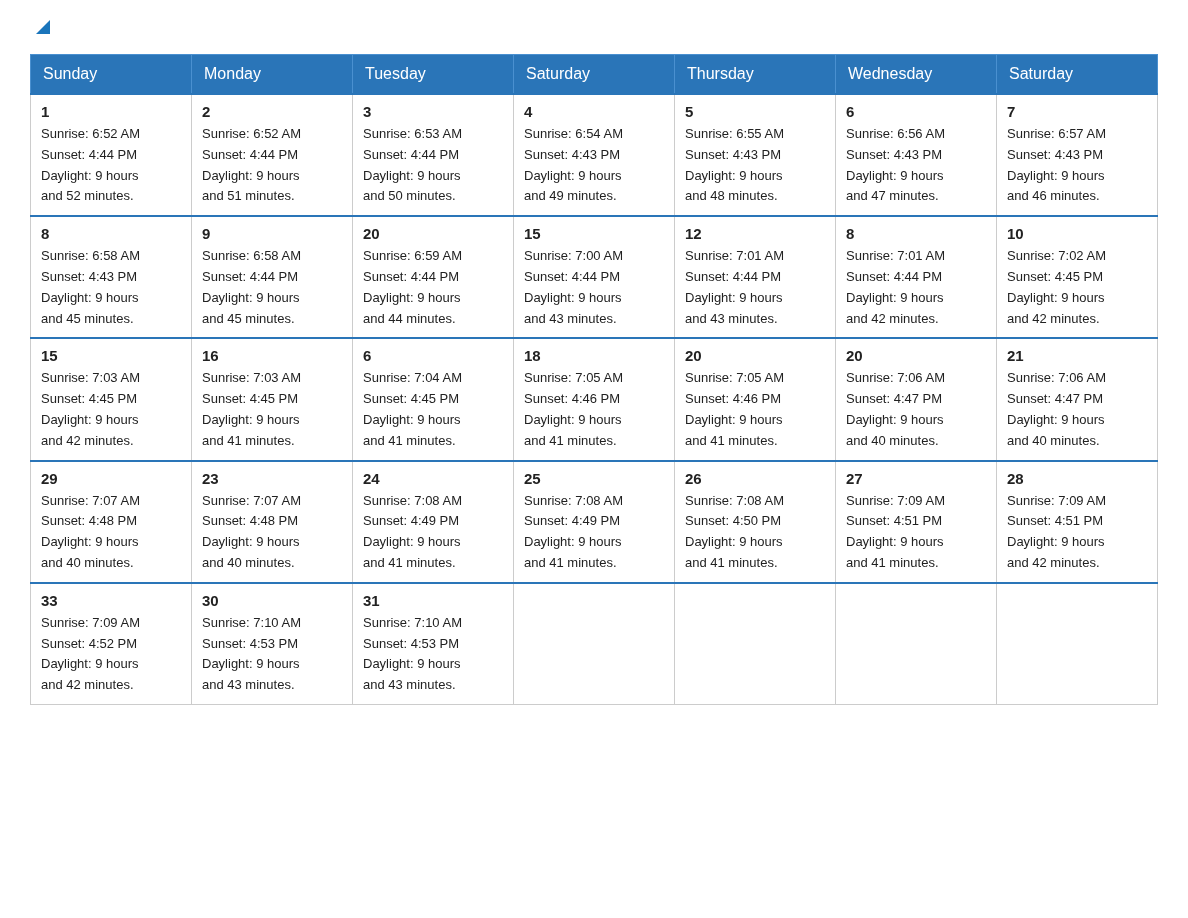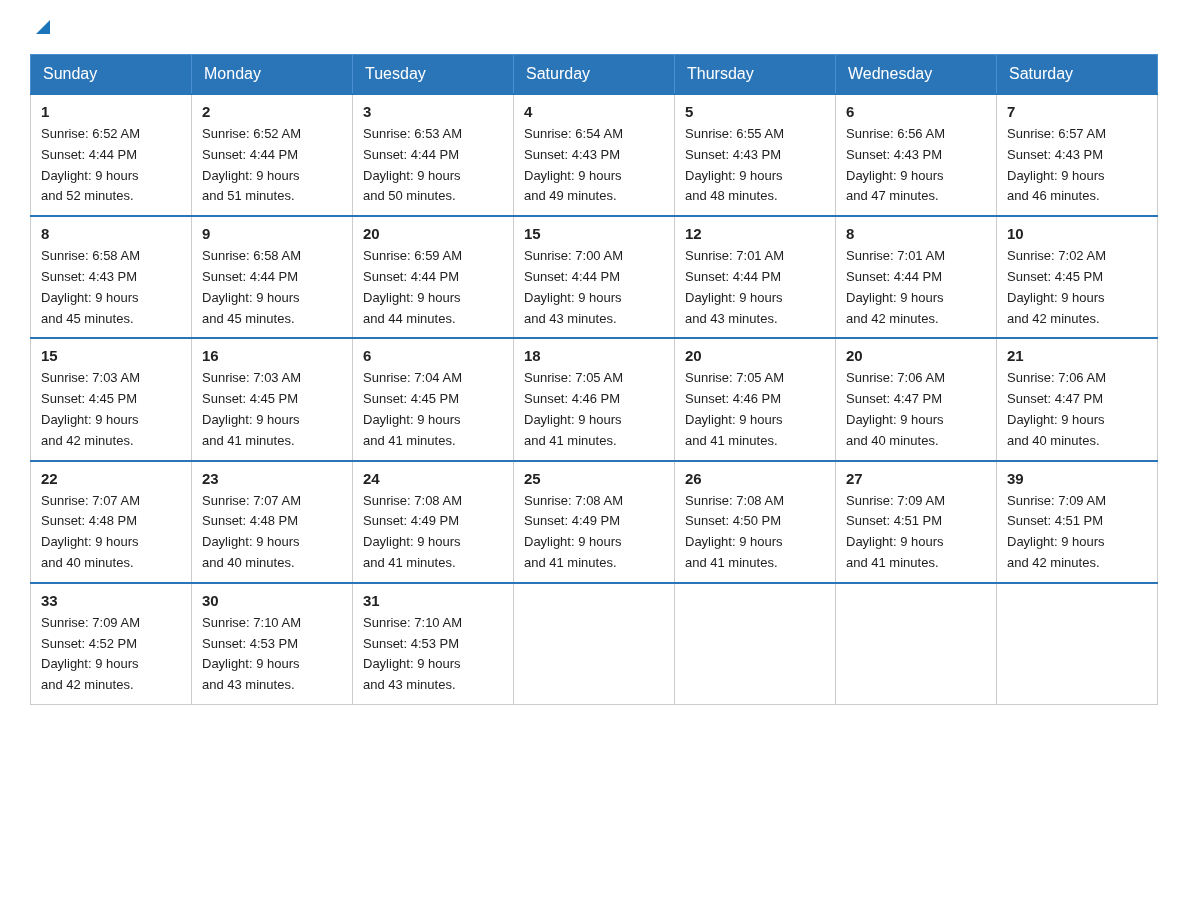--- a/index.html
+++ b/index.html
@@ -314,21 +314,21 @@
         <div class="day-info">
           Sunrise: 7:06 AM<br>
           Sunset: 4:47 PM<br>
           Daylight: 9 hours<br>
           and 40 minutes.
         </div>
       </td>
       </tr>
       <tr>
         <td>
-        <span class="day-number">22</span>
+        <span class="day-number">29</span>
         <div class="day-info">
           Sunrise: 7:07 AM<br>
           Sunset: 4:48 PM<br>
           Daylight: 9 hours<br>
           and 40 minutes.
         </div>
       </td>
         <td>
         <span class="day-number">23</span>
         <div class="day-info">
@@ -368,21 +368,21 @@
         <td>
         <span class="day-number">27</span>
         <div class="day-info">
           Sunrise: 7:09 AM<br>
           Sunset: 4:51 PM<br>
           Daylight: 9 hours<br>
           and 41 minutes.
         </div>
       </td>
         <td>
-        <span class="day-number">39</span>
+        <span class="day-number">28</span>
         <div class="day-info">
           Sunrise: 7:09 AM<br>
           Sunset: 4:51 PM<br>
           Daylight: 9 hours<br>
           and 42 minutes.
         </div>
       </td>
       </tr>
       <tr>
         <td>

